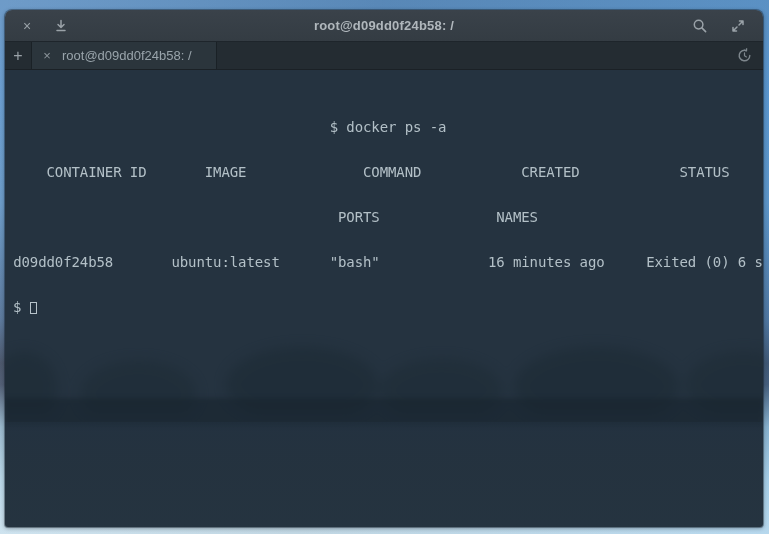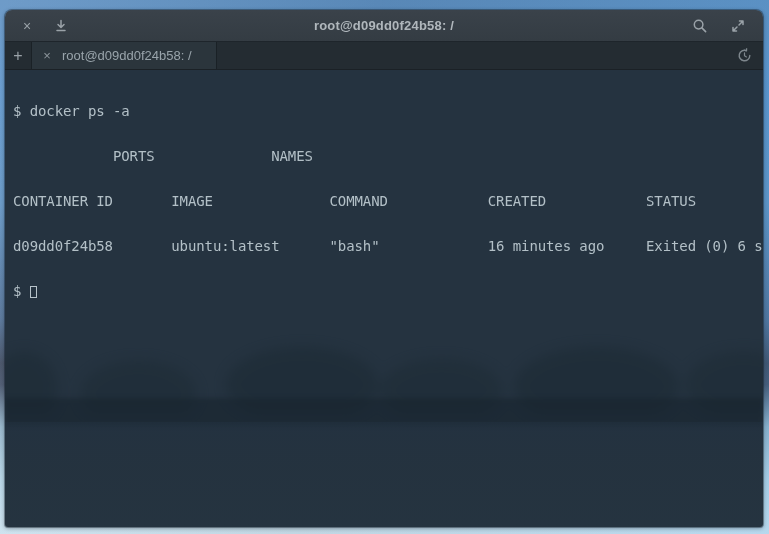--- a/index.html
+++ b/index.html
@@ -97,25 +97,26 @@
     background:#17232d; opacity:.55; filter:blur(2px);
   }
   .water{
     position:absolute; left:0; right:0; top:352px; bottom:0;
     background:linear-gradient(180deg,#223140,#24323e 45%,#253440);
     opacity:.55;
   }
 
   .term-text{
     position:absolute; left:0; top:0; right:0;
-    padding:4px 0 0 8px;
+    padding:20px 0 0 8px;
     font-family:"DejaVu Sans Mono", monospace;
     font-size:14px; line-height:15px; letter-spacing:-0.1px;
     color:#b3c0c7;
     white-space:pre;
+    text-align:center;
   }
   .term-line{ height:15px; }
   .prompt-line{ height:15px; display:flex; align-items:center; }
   .cursor{
     display:inline-block; width:7px; height:12px;
     border:1px solid #b7c3ca; margin-left:0px;
   }
 </style>
 </head>
 <body>
@@ -167,20 +168,20 @@
 
   <div class="terminal-screen">
     <div class="bg-scene">
       <div class="treeline"></div>
       <div class="shore-band"></div>
       <div class="water"></div>
     </div>
 
     <div class="term-text">
       <div class="term-line">$ docker ps -a</div>
+      <div class="term-line">CONTAINER ID       IMAGE              COMMAND            CREATED            STATUS</div>
       <div class="term-line">            PORTS              NAMES</div>
-      <div class="term-line">CONTAINER ID       IMAGE              COMMAND            CREATED            STATUS</div>
       <div class="term-line">d09dd0f24b58       ubuntu:latest      "bash"             16 minutes ago     Exited (0) 6 s</div>
       <div class="prompt-line"><span>$ </span><span class="cursor"></span></div>
     </div>
   </div>
 
 </div>
 
 </body></html>

